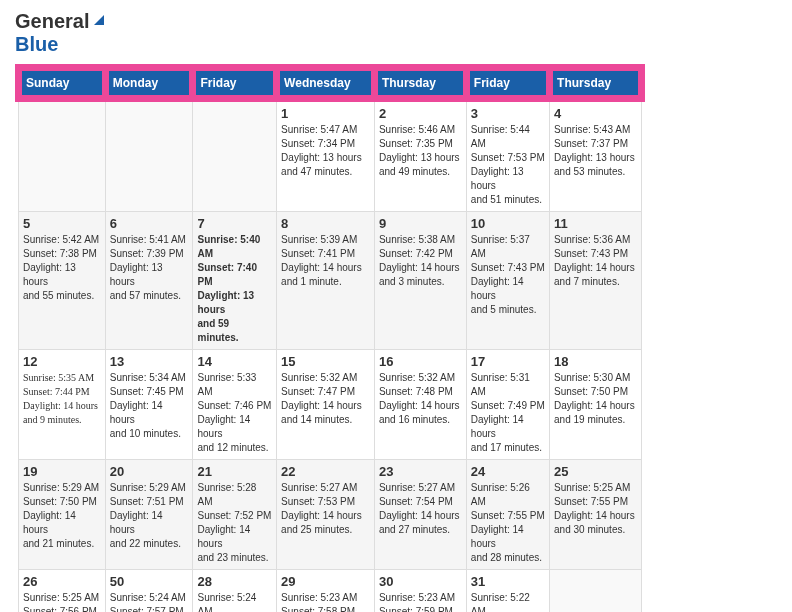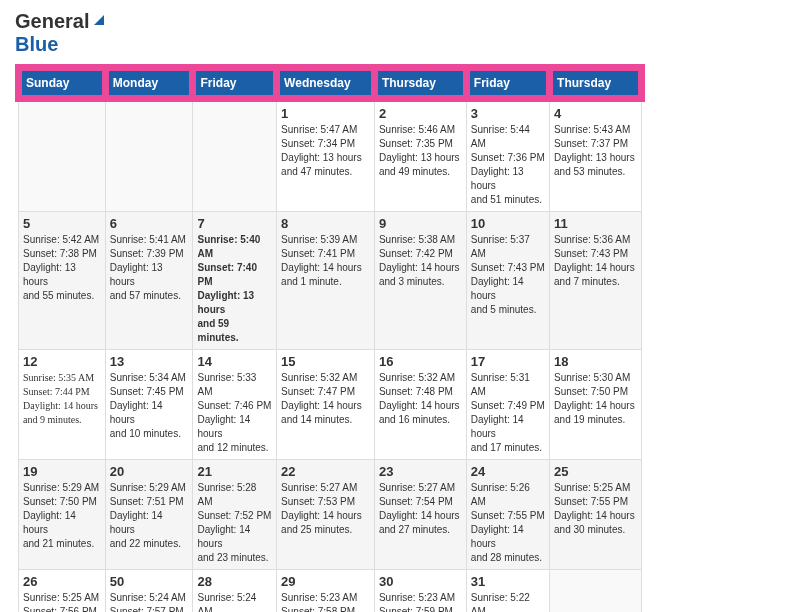--- a/index.html
+++ b/index.html
@@ -135,21 +135,21 @@
           <td>
             <span class="day-num">2</span>
             <div class="day-info" style="white-space: pre-line;">Sunrise: 5:46 AM
 Sunset: 7:35 PM
 Daylight: 13 hours
 and 49 minutes.</div>
           </td>
           <td>
             <span class="day-num">3</span>
             <div class="day-info" style="white-space: pre-line;">Sunrise: 5:44 AM
-Sunset: 7:36 PM
+Sunset: 7:53 PM
 Daylight: 13 hours
 and 51 minutes.</div>
           </td>
           <td>
             <span class="day-num">4</span>
             <div class="day-info" style="white-space: pre-line;">Sunrise: 5:43 AM
 Sunset: 7:37 PM
 Daylight: 13 hours
 and 53 minutes.</div>
           </td>

